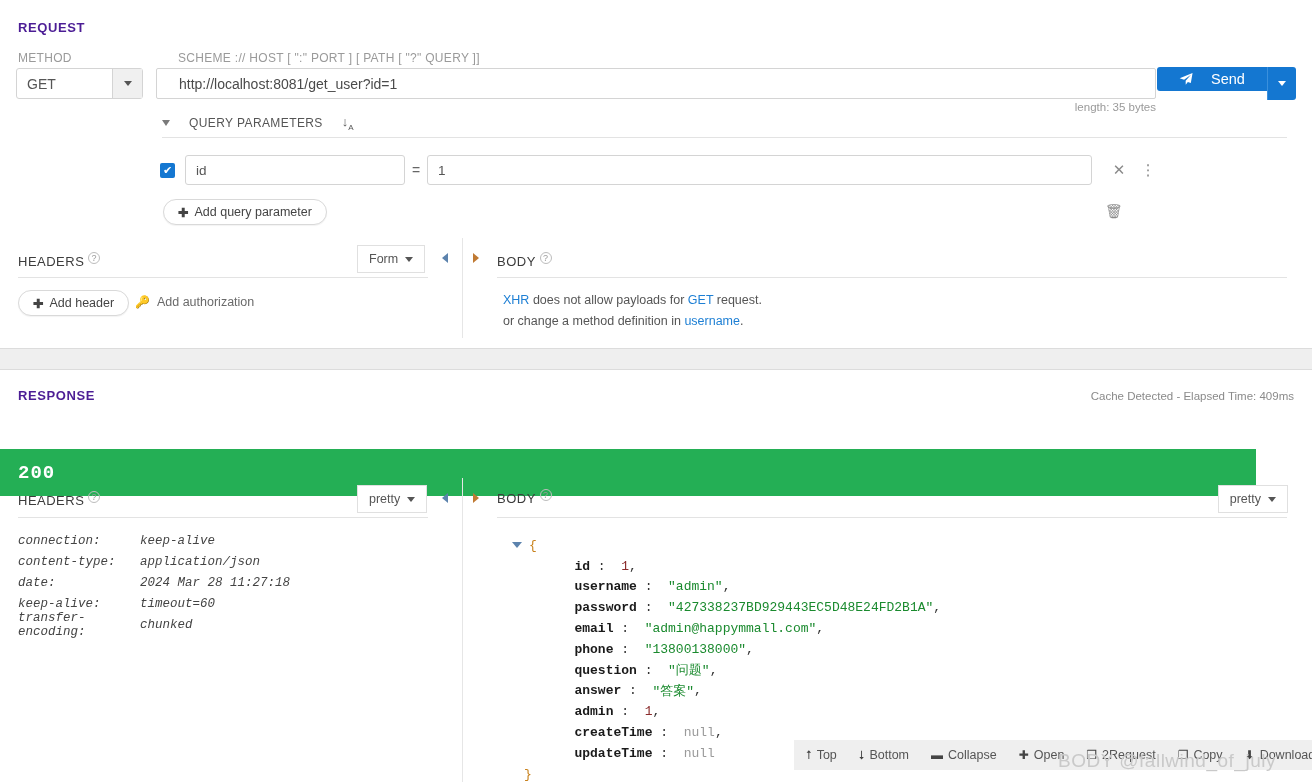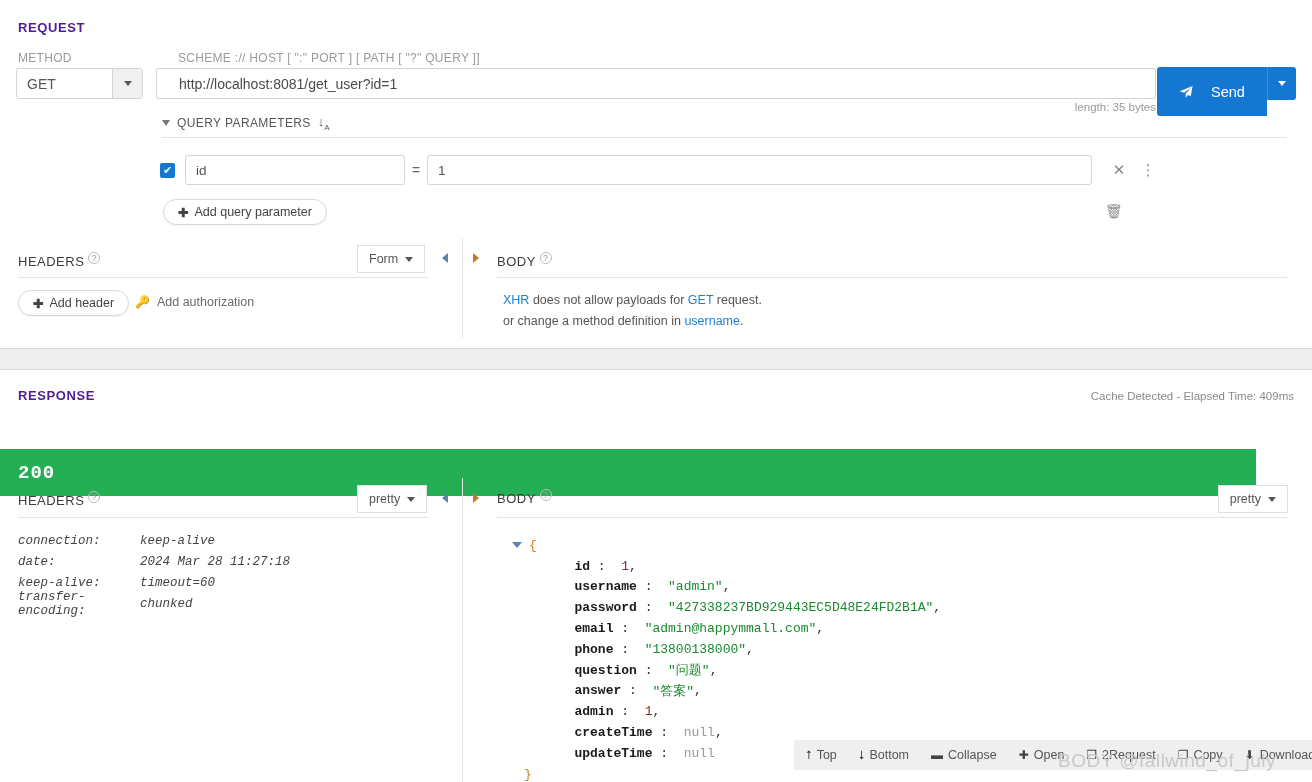--- a/index.html
+++ b/index.html
@@ -57,38 +57,38 @@
     padding-left:22px; font-size:14px; color:#4a4a4a;
   }
   .length-note {
     position:absolute; right:156px; top:101px;
     font-size:11.5px; color:#9a9a9a;
   }
 
   
   .send-btn {
     position:absolute; left:1157px; top:67px;
-    height:49px; width:110px;
+    height:24px; width:110px;
     background:#1477d1; border-radius:3px 0 0 3px;
     display:flex; align-items:center; justify-content:center; gap:18px;
     color:#fff; font-size:14.5px; cursor:pointer;
   }
   .send-caret-btn {
     position:absolute; left:1267px; top:67px;
     height:33px; width:29px; background:#1477d1;
     border-radius:0 3px 3px 0; border-left:1px solid #3a90dd;
     display:flex; align-items:center; justify-content:center; cursor:pointer;
   }
   .send-caret-btn .caret { border-top-color:#fff; }
   .plane { width:14px; height:14px; }
 
   
   .qp-header {
     position:absolute; left:162px; top:114px;
-    display:flex; align-items:center; gap:7px;
+    display:flex; align-items:center; gap:19px;
   }
   .tri-down {
     width:0;height:0;border-left:4.5px solid transparent;border-right:4.5px solid transparent;
     border-top:6px solid #7a7a7a;
   }
   .qp-title { font-size:12px; color:#555; letter-spacing:.4px; }
   .sort-icon { font-size:13px; color:#555; }
   .qp-rule { position:absolute; left:162px; top:137px; width:1125px; height:1px; background:#e3e3e3; }
 
   .qp-row { position:absolute; left:160px; top:155px; display:flex; align-items:center; }
@@ -327,20 +327,24 @@
       <span>pretty</span>
       <span class="caret"></span>
     </div>
     <div class="tri-left" id="res-collapse-left"></div>
     <div class="tri-right" id="res-collapse-right"></div>
 
     <div class="hdr-list" id="response-headers-list">
         <div class="hdr-row">
           <div class="hdr-k">connection:</div>
           <div class="hdr-v">keep-alive</div>
+        </div>
+        <div class="hdr-row">
+          <div class="hdr-k">content-type:</div>
+          <div class="hdr-v">application/json</div>
         </div>
         <div class="hdr-row">
           <div class="hdr-k">date:</div>
           <div class="hdr-v">2024 Mar 28 11:27:18</div>
         </div>
         <div class="hdr-row">
           <div class="hdr-k">keep-alive:</div>
           <div class="hdr-v">timeout=60</div>
         </div>
         <div class="hdr-row">

